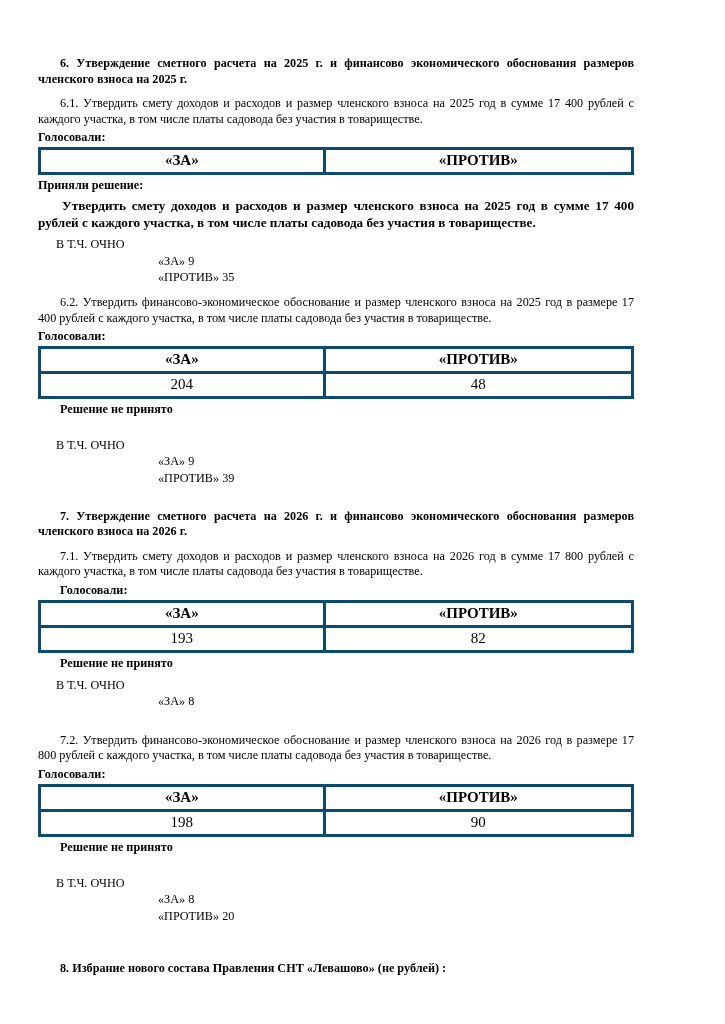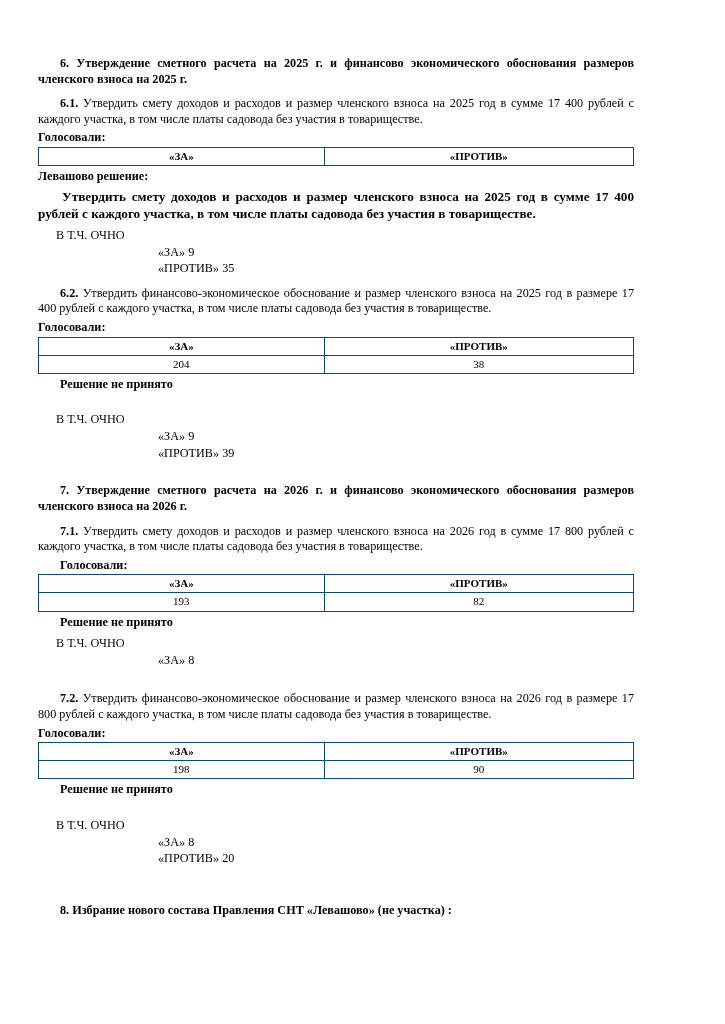--- a/index.html
+++ b/index.html
@@ -38,41 +38,41 @@
     margin-bottom: 2px;
   }
   .sec-head .normal {
     font-weight: bold;
   }
   .para {
     text-indent: 22px;
     margin-top: 9px;
   }
   .para .num {
-    font-weight: bold;
+    font-weight: normal;
   }
   .label-bold {
     font-weight: bold;
     text-indent: 0;
     margin-top: 3px;
   }
   .label-bold.indent {
     text-indent: 22px;
   }
   table.vote {
     border-collapse: collapse;
     width: 100%;
     margin-top: 1px;
     table-layout: fixed;
   }
   table.vote td {
-    border: 1px solid #0c4a6e;
+    border: 3px solid #0c4a6e;
     text-align: center;
     padding: 1px 0 2px 0;
-    font-size: 11px;
+    font-size: 15px;
   }
   table.vote td.head {
     font-weight: bold;
   }
   table.vote col.c1 { width: 48%; }
   table.vote col.c2 { width: 52%; }
   .decision-text {
     font-weight: bold;
     text-align: justify;
     text-indent: 24px;
@@ -106,41 +106,41 @@
           <col class="c1">
           <col class="c2">
         </colgroup>
       <tbody>
           <tr>
         <td class="head">«ЗА»</td>
         <td class="head">«ПРОТИВ»</td>
       </tr>
     </tbody>
       </table>
-    <p class="label-bold">Левашово решение:</p>
+    <p class="label-bold">Приняли решение:</p>
     <p class="decision-text">Утвердить смету доходов и расходов и размер членского взноса на 2025 год в сумме 17 400 рублей с каждого участка, в том числе платы садовода без участия в товариществе.</p>
     <p class="ochno-label">В Т.Ч. ОЧНО</p>
     <p class="ochno-line">«ЗА» 9</p>
     <p class="ochno-line">«ПРОТИВ» 35</p>
 
     <p class="para"><span class="num">6.2.</span> <span>Утвердить финансово-экономическое обоснование и размер членского взноса на 2025 год в размере 17 400 рублей с каждого участка, в том числе платы садовода без участия в товариществе.</span></p>
     <p class="label-bold">Голосовали:</p>
     <table class="vote">
       <colgroup>
           <col class="c1">
           <col class="c2">
         </colgroup>
       <tbody>
           <tr>
         <td class="head">«ЗА»</td>
         <td class="head">«ПРОТИВ»</td>
       </tr>
       <tr>
         <td>204</td>
-        <td>38</td>
+        <td>48</td>
       </tr>
     </tbody>
       </table>
     <p class="label-bold indent">Решение не принято</p>
     <div class="gap-md"></div>
     <p class="ochno-label">В Т.Ч. ОЧНО</p>
     <p class="ochno-line">«ЗА» 9</p>
     <p class="ochno-line">«ПРОТИВ» 39</p>
 
     <div class="gap-lg"></div>
@@ -191,16 +191,16 @@
       </table>
     <p class="label-bold indent">Решение не принято</p>
     <div class="gap-md"></div>
     <p class="ochno-label">В Т.Ч. ОЧНО</p>
     <p class="ochno-line">«ЗА» 8</p>
     <p class="ochno-line">«ПРОТИВ» 20</p>
 
     <div class="gap-lg"></div>
     <div class="gap-md"></div>
 
-    <p class="sec-head"><span>8.</span><span class="normal"> Избрание нового состава Правления СНТ «Левашово» (</span><span>не участка</span><span class="normal">) :</span></p>
+    <p class="sec-head"><span>8.</span><span class="normal"> Избрание нового состава Правления СНТ «Левашово» (</span><span>не рублей</span><span class="normal">) :</span></p>
 
   </div>
 </div>
 
 </body></html>

